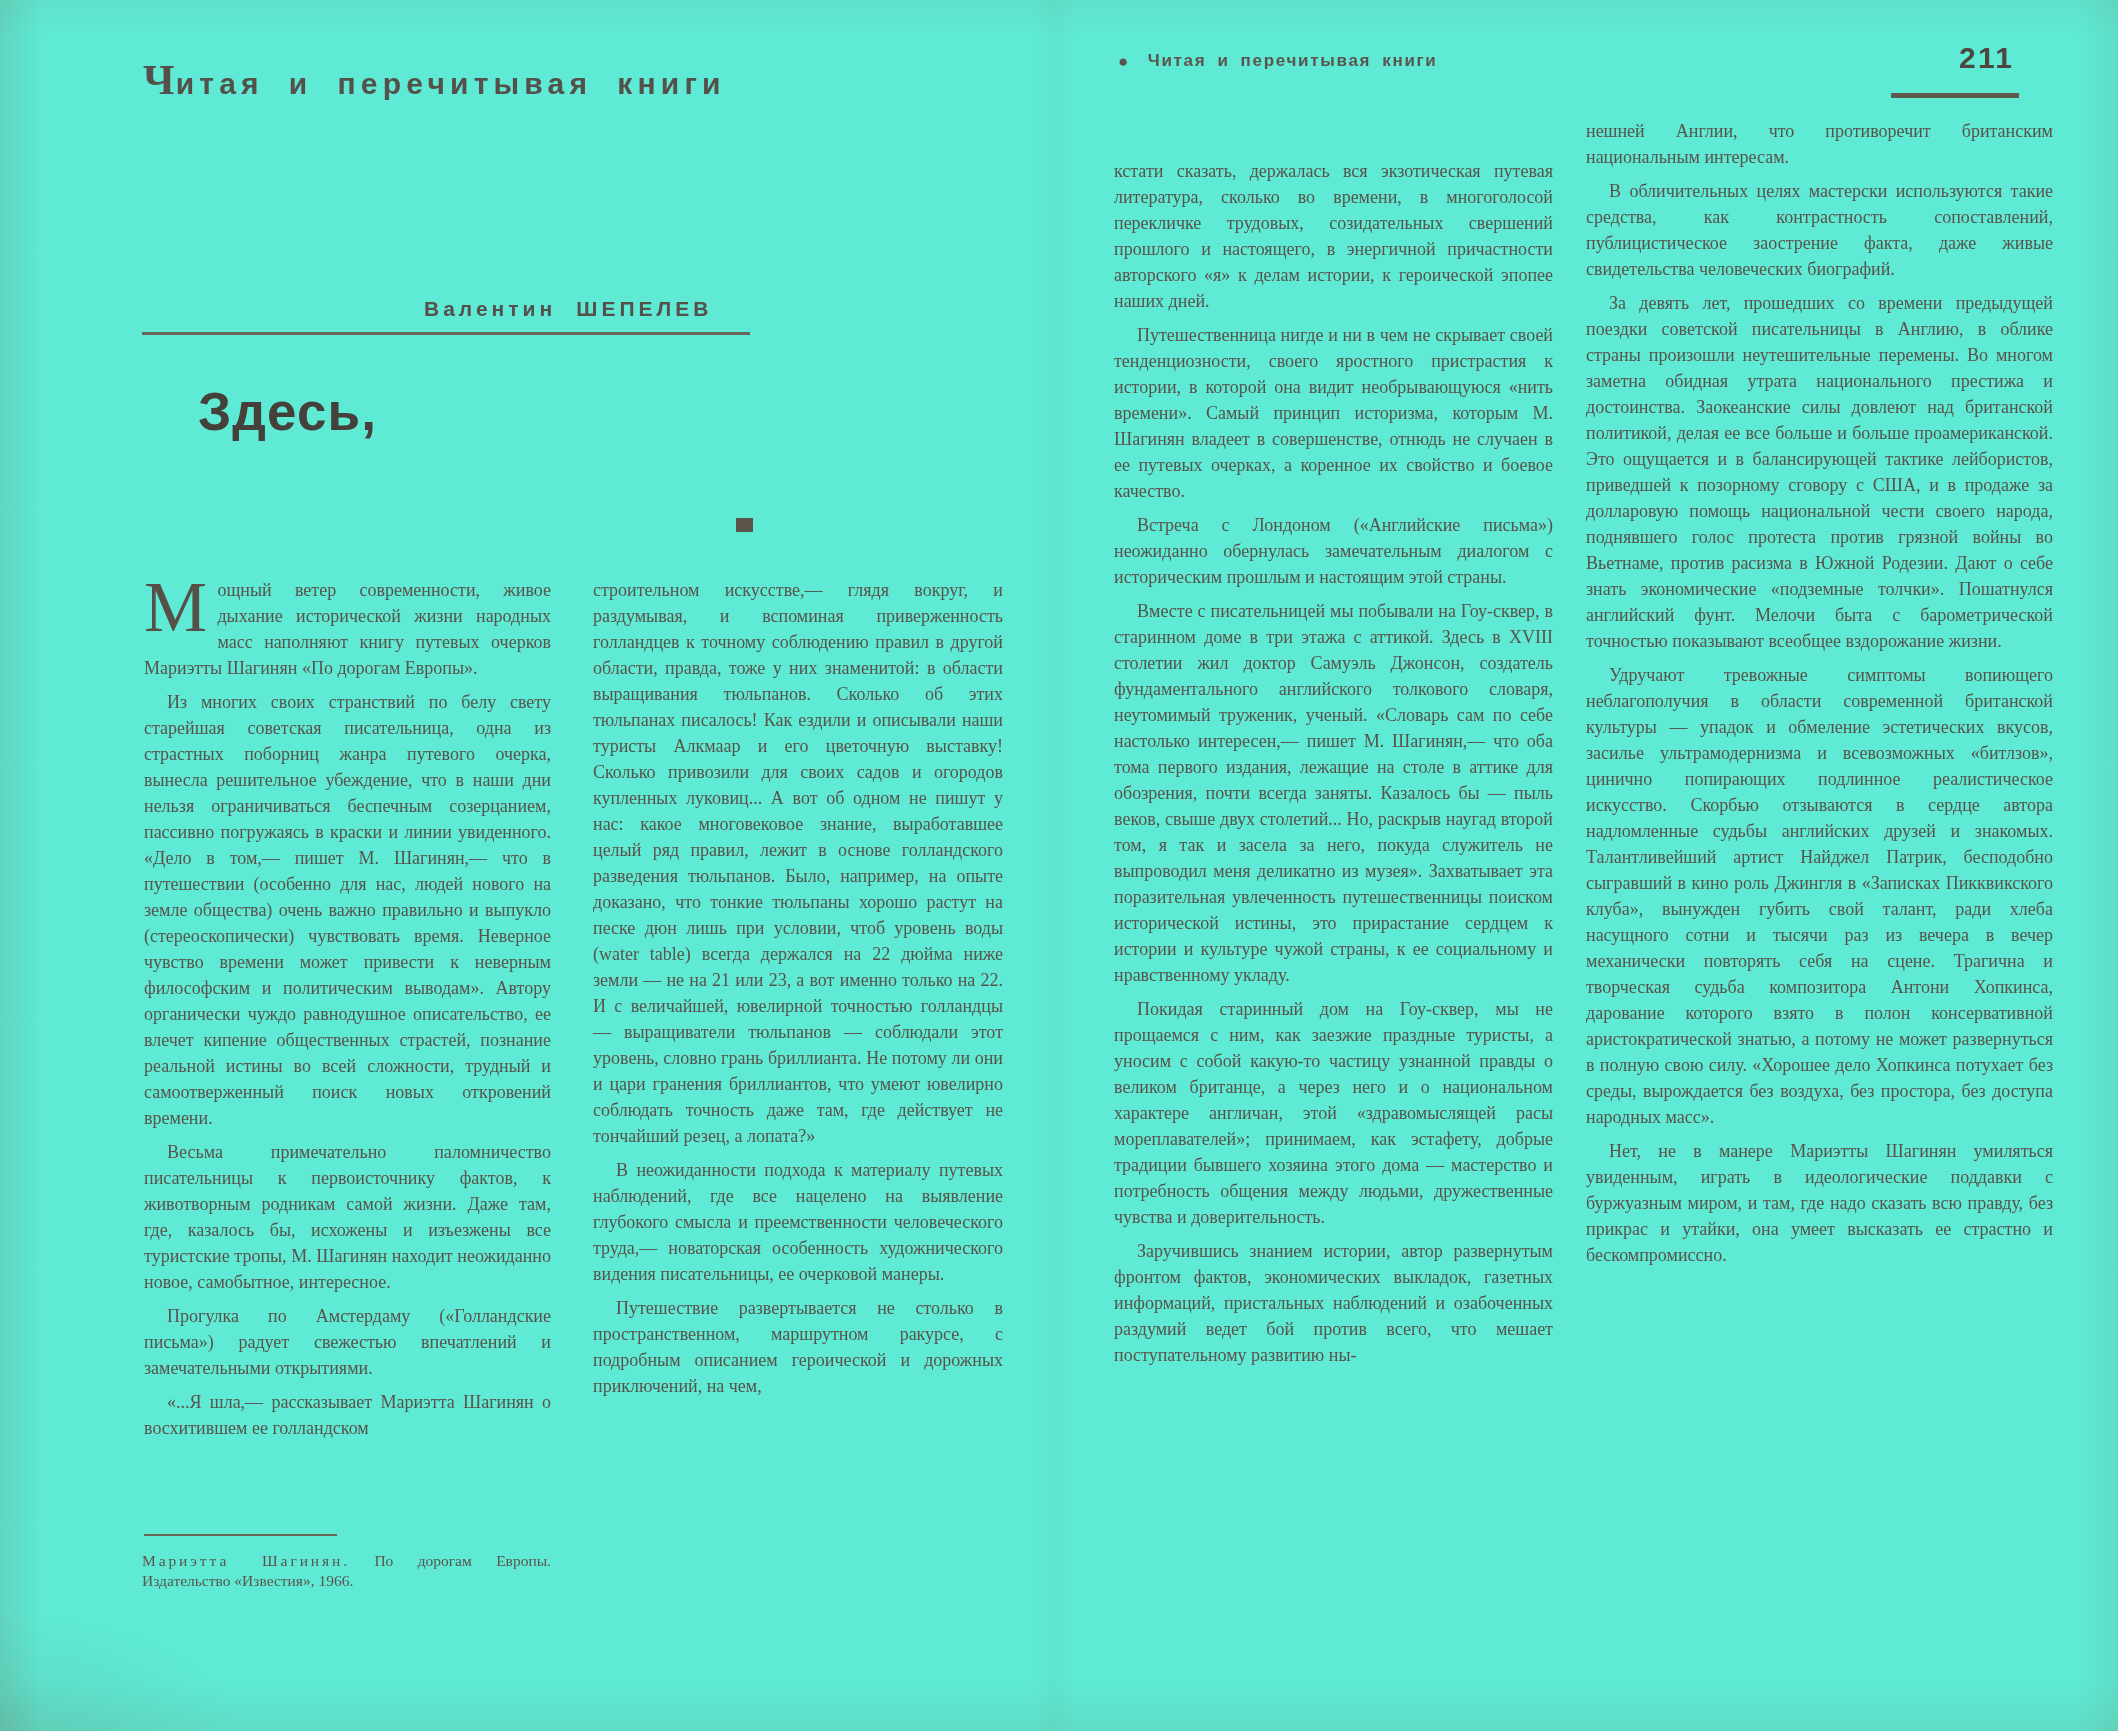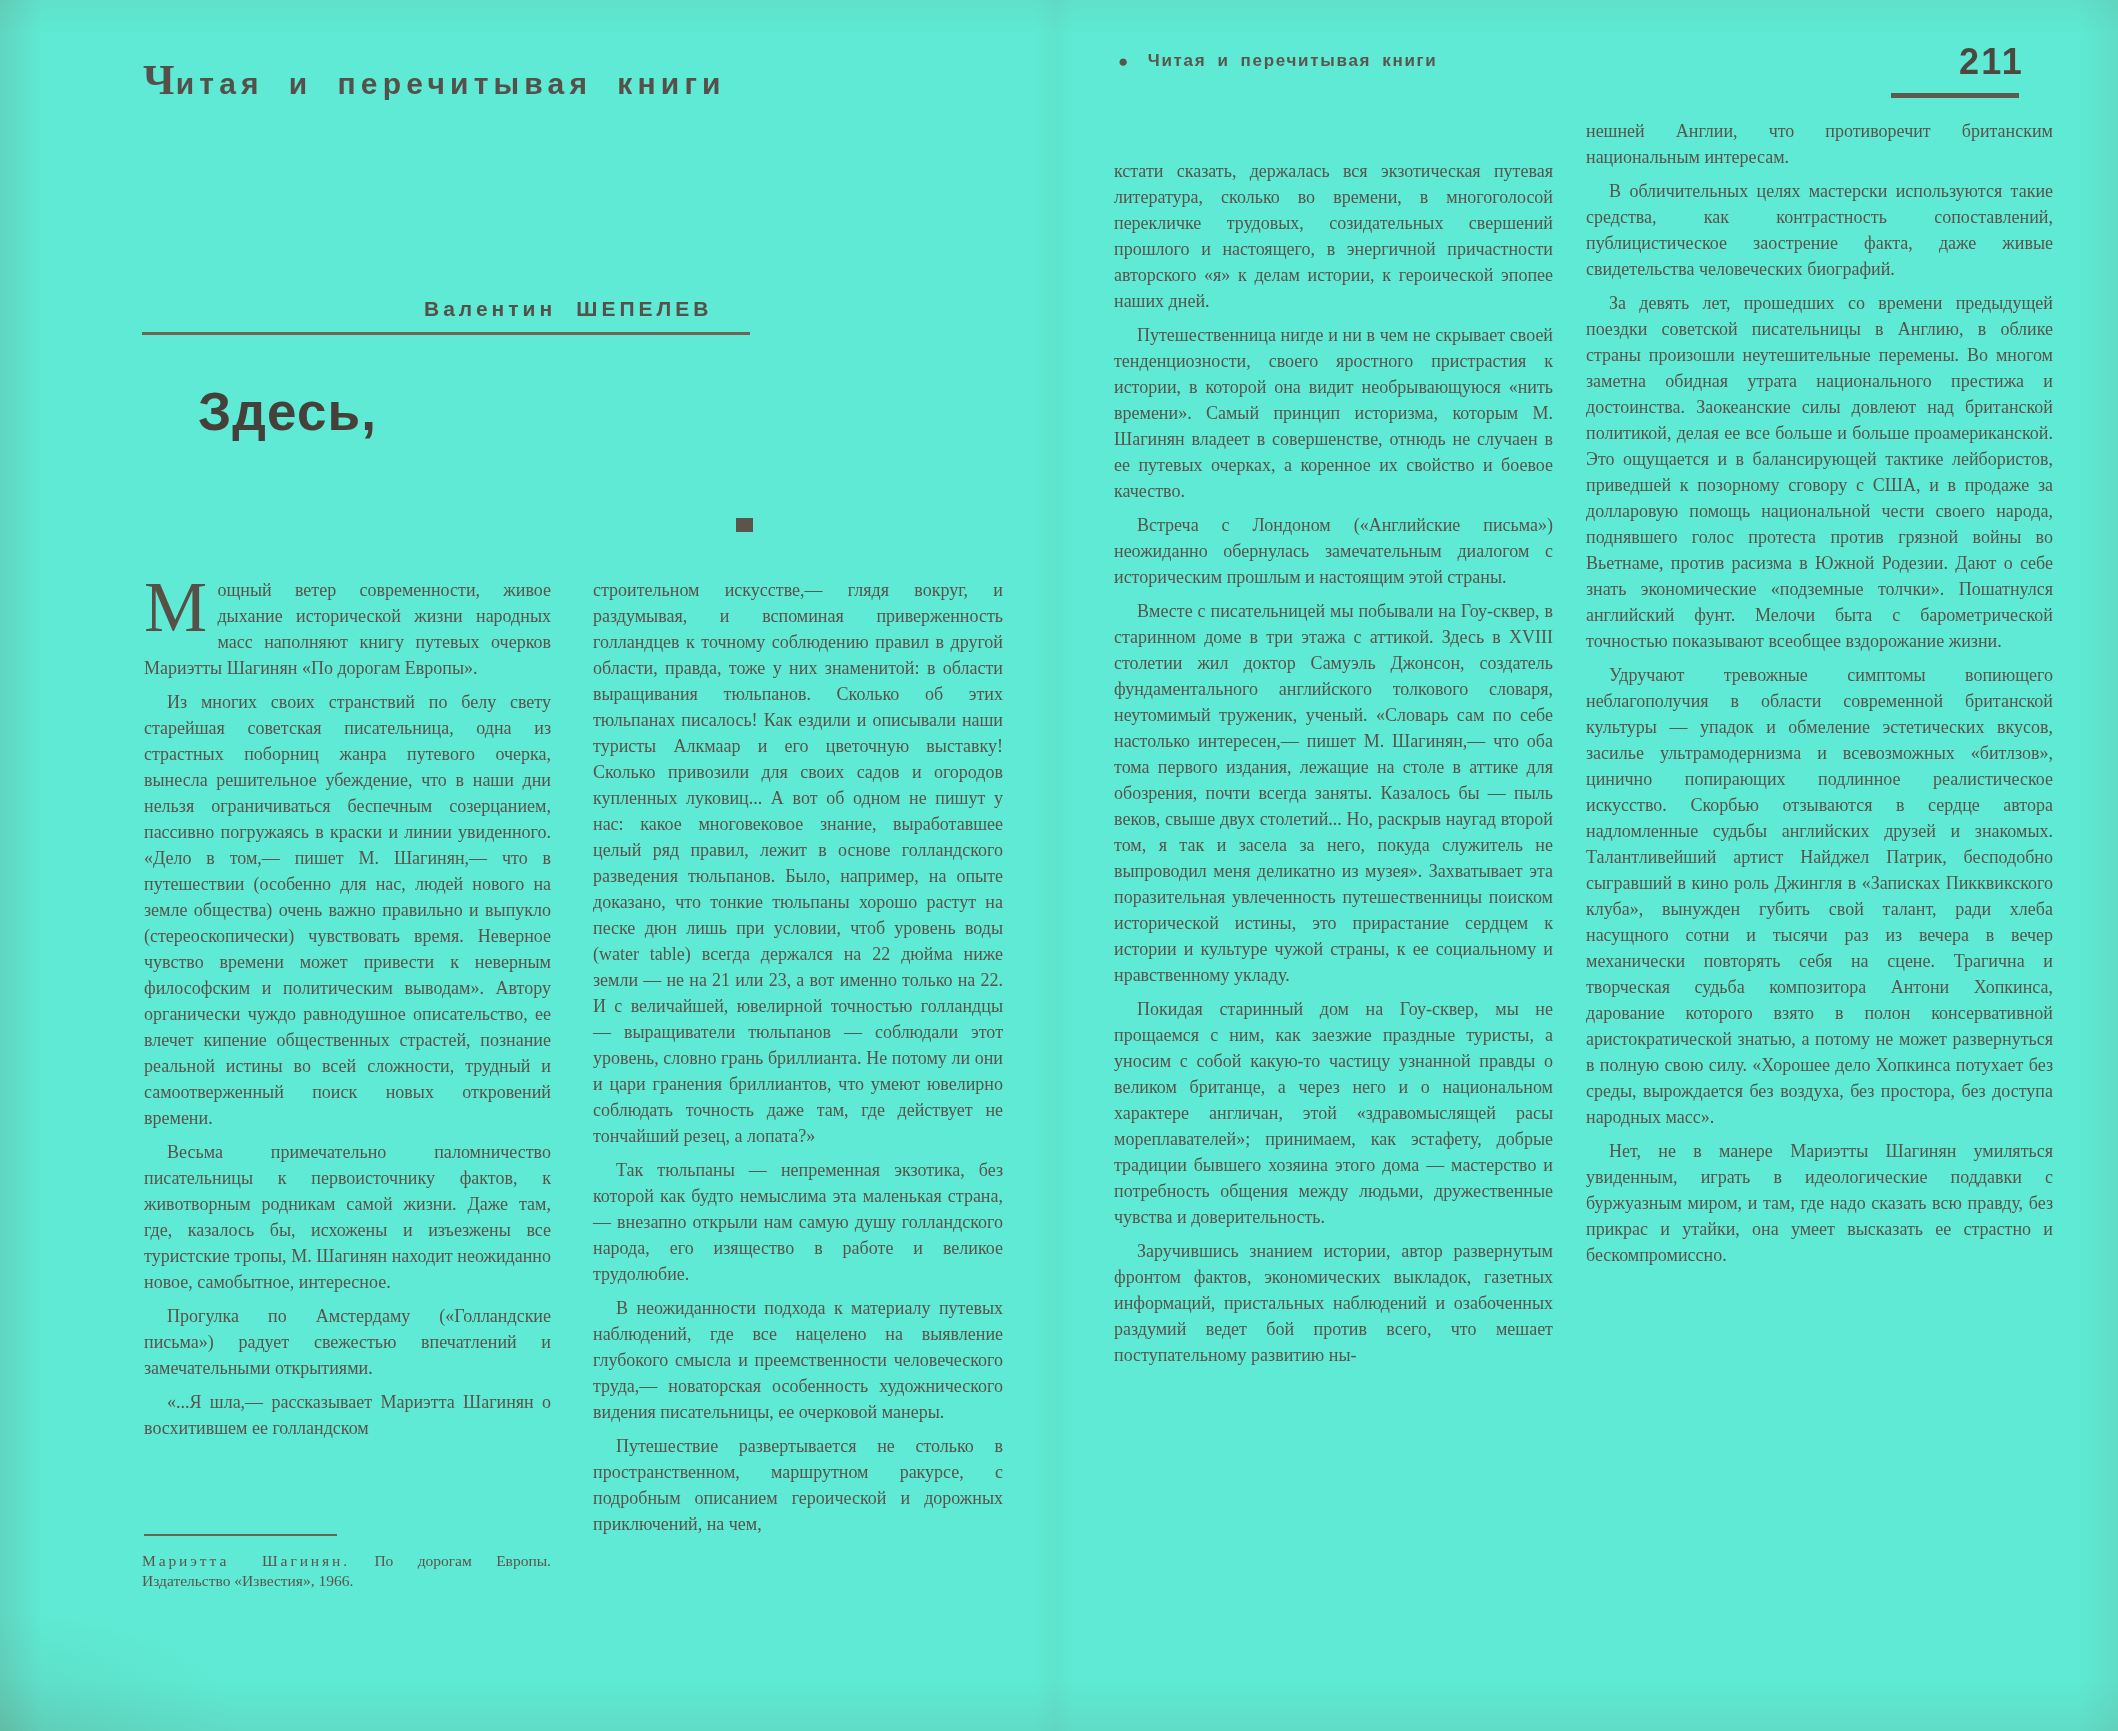--- a/index.html
+++ b/index.html
@@ -107,21 +107,21 @@
     font-weight: bold;
     font-size: 17px;
     letter-spacing: 1.7px;
     word-spacing: 4.6px;
   }
   .page-number {
     position: absolute;
     left: 1959px; top: 41px;
     font-family: "Liberation Sans", "DejaVu Sans", sans-serif;
     font-weight: bold;
-    font-size: 36px;
+    font-size: 30px;
     letter-spacing: 2.3px;
     color: #4d483f;
   }
   .page-number-rule {
     position: absolute;
     left: 1891px; top: 93px;
     width: 128px; height: 4.6px;
     background: #5f5a4e;
   }
 
@@ -197,21 +197,20 @@
     <div class="col col-l1 dropcap">
         <p>Мощный ветер современности, живое дыхание исторической жизни народных масс наполняют книгу путевых очерков Мариэтты Шагинян «По дорогам Европы».</p>
         <p>Из многих своих странствий по белу свету старейшая советская писательница, одна из страстных поборниц жанра путевого очерка, вынесла решительное убеждение, что в наши дни нельзя ограничиваться беспечным созерцанием, пассивно погружаясь в краски и линии увиденного. «Дело в том,— пишет М. Шагинян,— что в путешествии (особенно для нас, людей нового на земле общества) очень важно правильно и выпукло (стереоскопически) чувствовать время. Неверное чувство времени может привести к неверным философским и политическим выводам». Автору органически чуждо равнодушное описательство, ее влечет кипение общественных страстей, познание реальной истины во всей сложности, трудный и самоотверженный поиск новых откровений времени.</p>
         <p>Весьма примечательно паломничество писательницы к первоисточнику фактов, к животворным родникам самой жизни. Даже там, где, казалось бы, исхожены и изъезжены все туристские тропы, М. Шагинян находит неожиданно новое, самобытное, интересное.</p>
         <p>Прогулка по Амстердаму («Голландские письма») радует свежестью впечатлений и замечательными открытиями.</p>
         <p>«...Я шла,— рассказывает Мариэтта Шагинян о восхитившем ее голландском</p>
       </div>
 
     <div class="col col-l2 cont">
         <p>строительном искусстве,— глядя вокруг, и раздумывая, и вспоминая приверженность голландцев к точному соблюдению правил в другой области, правда, тоже у них знаменитой: в области выращивания тюльпанов. Сколько об этих тюльпанах писалось! Как ездили и описывали наши туристы Алкмаар и его цветочную выставку! Сколько привозили для своих садов и огородов купленных луковиц... А вот об одном не пишут у нас: какое многовековое знание, выработавшее целый ряд правил, лежит в основе голландского разведения тюльпанов. Было, например, на опыте доказано, что тонкие тюльпаны хорошо растут на песке дюн лишь при условии, чтоб уровень воды (water table) всегда держался на 22 дюйма ниже земли — не на 21 или 23, а вот именно только на 22. И с величайшей, ювелирной точностью голландцы — выращиватели тюльпанов — соблюдали этот уровень, словно грань бриллианта. Не потому ли они и цари гранения бриллиантов, что умеют ювелирно соблюдать точность даже там, где действует не тончайший резец, а лопата?»</p>
-        <p>Так тюльпаны — непременная экзотика, без которой как будто немыслима эта маленькая страна,— внезапно открыли нам самую душу голландского народа, его изящество в работе и великое трудолюбие.</p>
         <p>В неожиданности подхода к материалу путевых наблюдений, где все нацелено на выявление глубокого смысла и преемственности человеческого труда,— новаторская особенность художнического видения писательницы, ее очерковой манеры.</p>
         <p>Путешествие развертывается не столько в пространственном, маршрутном ракурсе, с подробным описанием героической и дорожных приключений, на чем,</p>
       </div>
 
     <div class="footnote-rule"></div>
     <div class="footnote">
       <span class="fn-author">Мариэтта Шагинян.</span><span> По дорогам Европы. Издательство «Известия», 1966.</span>
     </div>
   </div>
 

